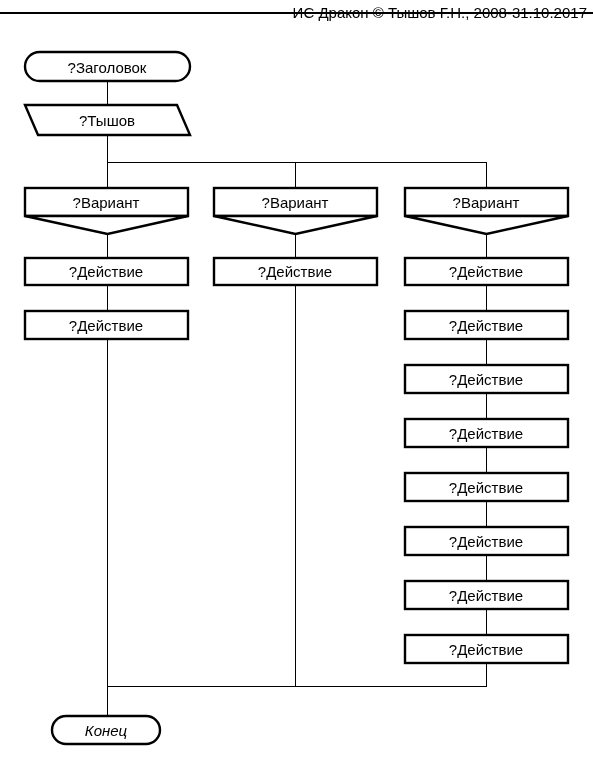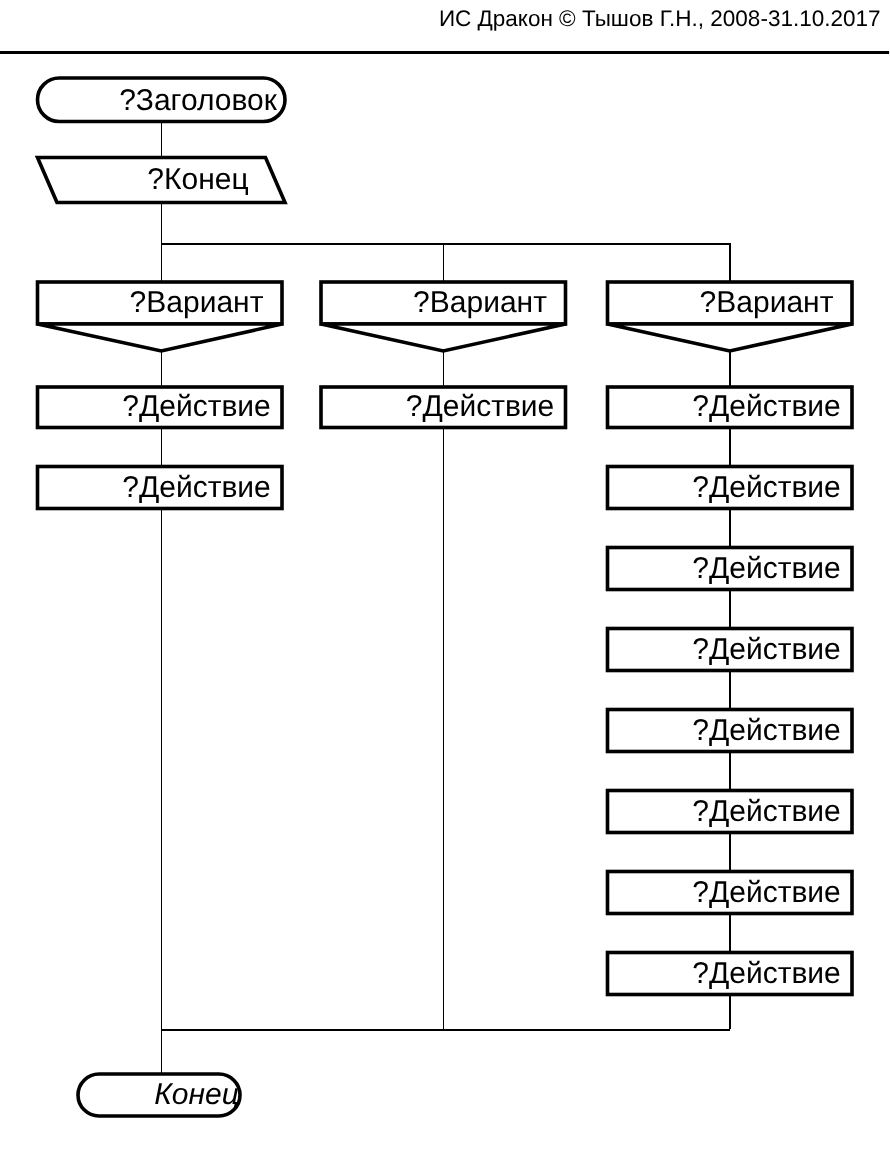--- a/index.html
+++ b/index.html
@@ -19,21 +19,21 @@
     background: #ffffff;
     overflow: hidden;
   }
 
   
   #header-bar {
     position: absolute;
     left: 0;
     top: 0;
     width: 593px;
-    height: 36px;
+    height: 14px;
     box-sizing: border-box;
     border-bottom: 2px solid #000000;
   }
   #header-title {
     position: absolute;
     right: 6px;
     top: 3px;
     font-size: 15px;
     line-height: 20px;
     white-space: nowrap;
@@ -48,28 +48,27 @@
     width: 593px;
     height: 770px;
   }
   #diagram svg {
     display: block;
   }
 
   
   .node-label {
     position: absolute;
-    font-size: 20px;
+    font-size: 15px;
     line-height: 1;
     color: #000000;
     white-space: nowrap;
     text-align: right;
     transform: translate(-50%, -50%);
     pointer-events: none;
-    margin-left: 25px;
   }
 </style>
 </head>
 <body>
 
 <div id="page">
 
   <div id="header-bar">
     <div id="header-title">ИС Дракон © Тышов Г.Н., 2008-31.10.2017</div>
   </div>
@@ -137,21 +136,21 @@
         <rect x="405" y="527" width="163" height="28"></rect>
         <rect x="405" y="581" width="163" height="28"></rect>
         <rect x="405" y="635" width="163" height="28"></rect>
 
         <rect x="52" y="716" width="108" height="28" rx="14" ry="14"></rect>
       </g>
     </svg>
 
     <div class="node-label" style="left:107px; top:67px;">?Заголовок</div>
 
-    <div class="node-label" style="left:107px; top:120px;">?Конец</div>
+    <div class="node-label" style="left:107px; top:120px;">?Тышов</div>
 
     <div class="node-label" style="left:106px; top:202px;">?Вариант</div>
     <div class="node-label" style="left:106px; top:271px;">?Действие</div>
     <div class="node-label" style="left:106px; top:325px;">?Действие</div>
 
     <div class="node-label" style="left:295px; top:202px;">?Вариант</div>
     <div class="node-label" style="left:295px; top:271px;">?Действие</div>
 
     <div class="node-label" style="left:486px; top:202px;">?Вариант</div>
     <div class="node-label" style="left:486px; top:271px;">?Действие</div>

